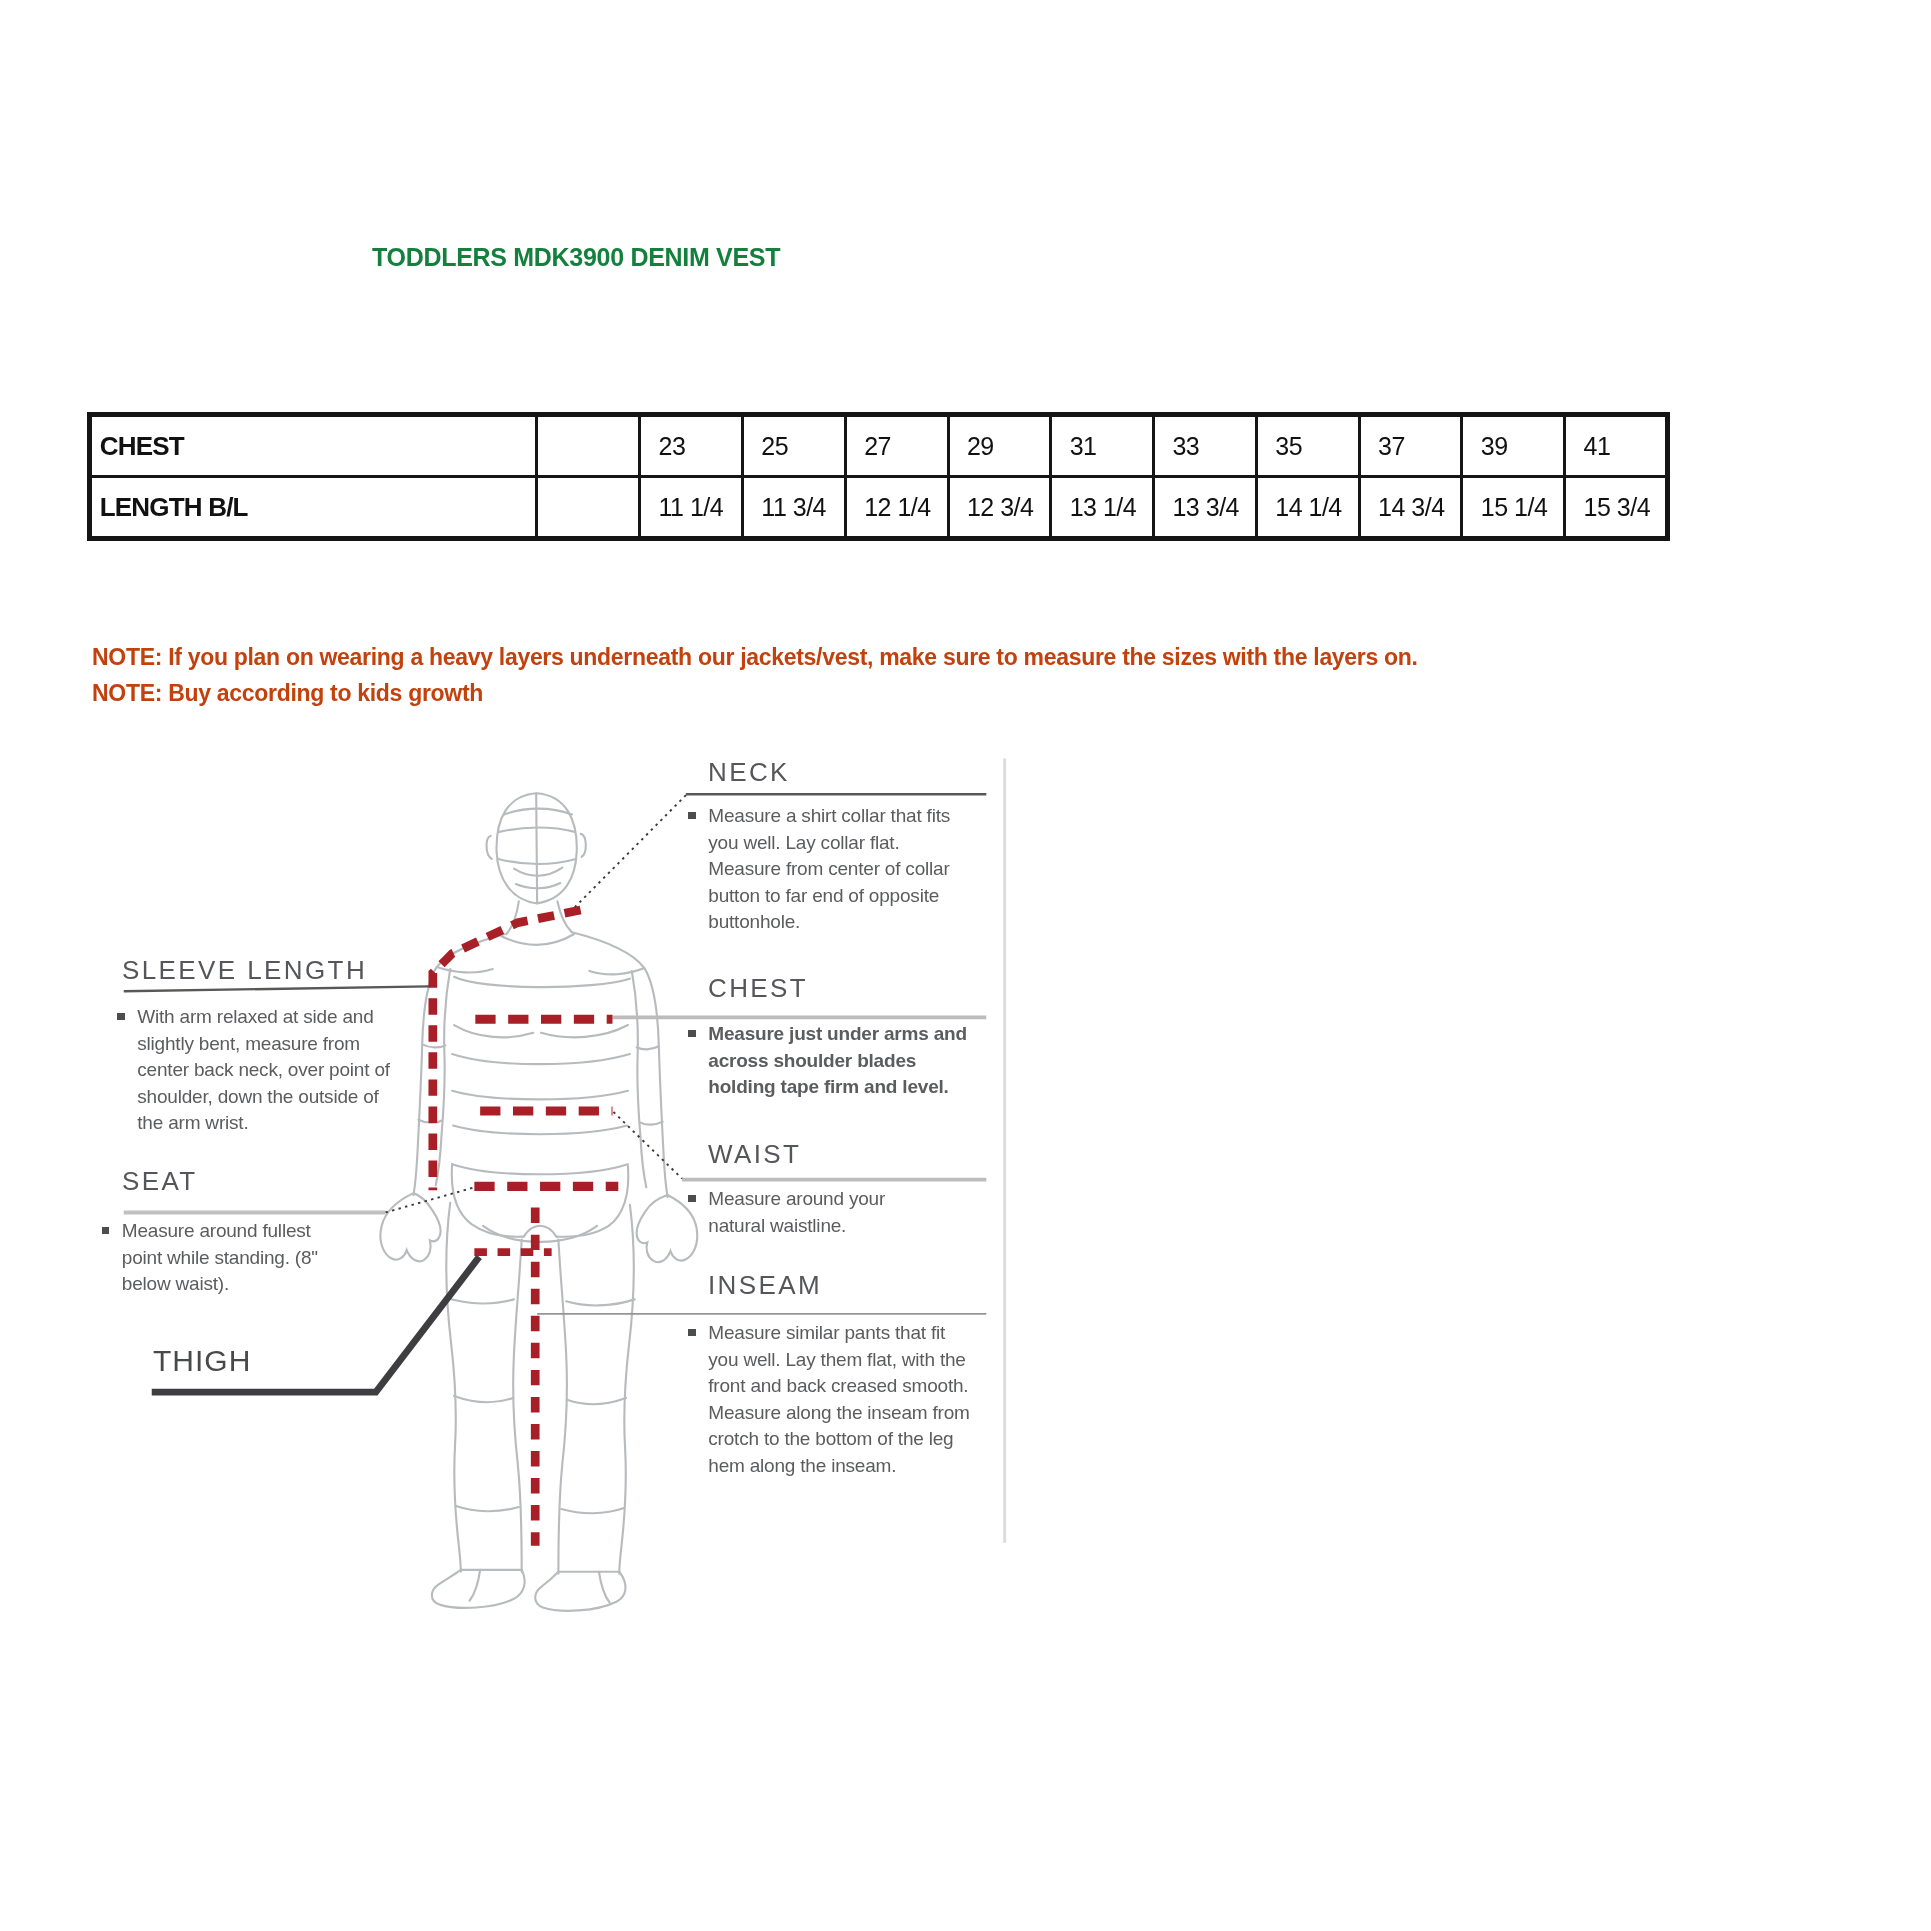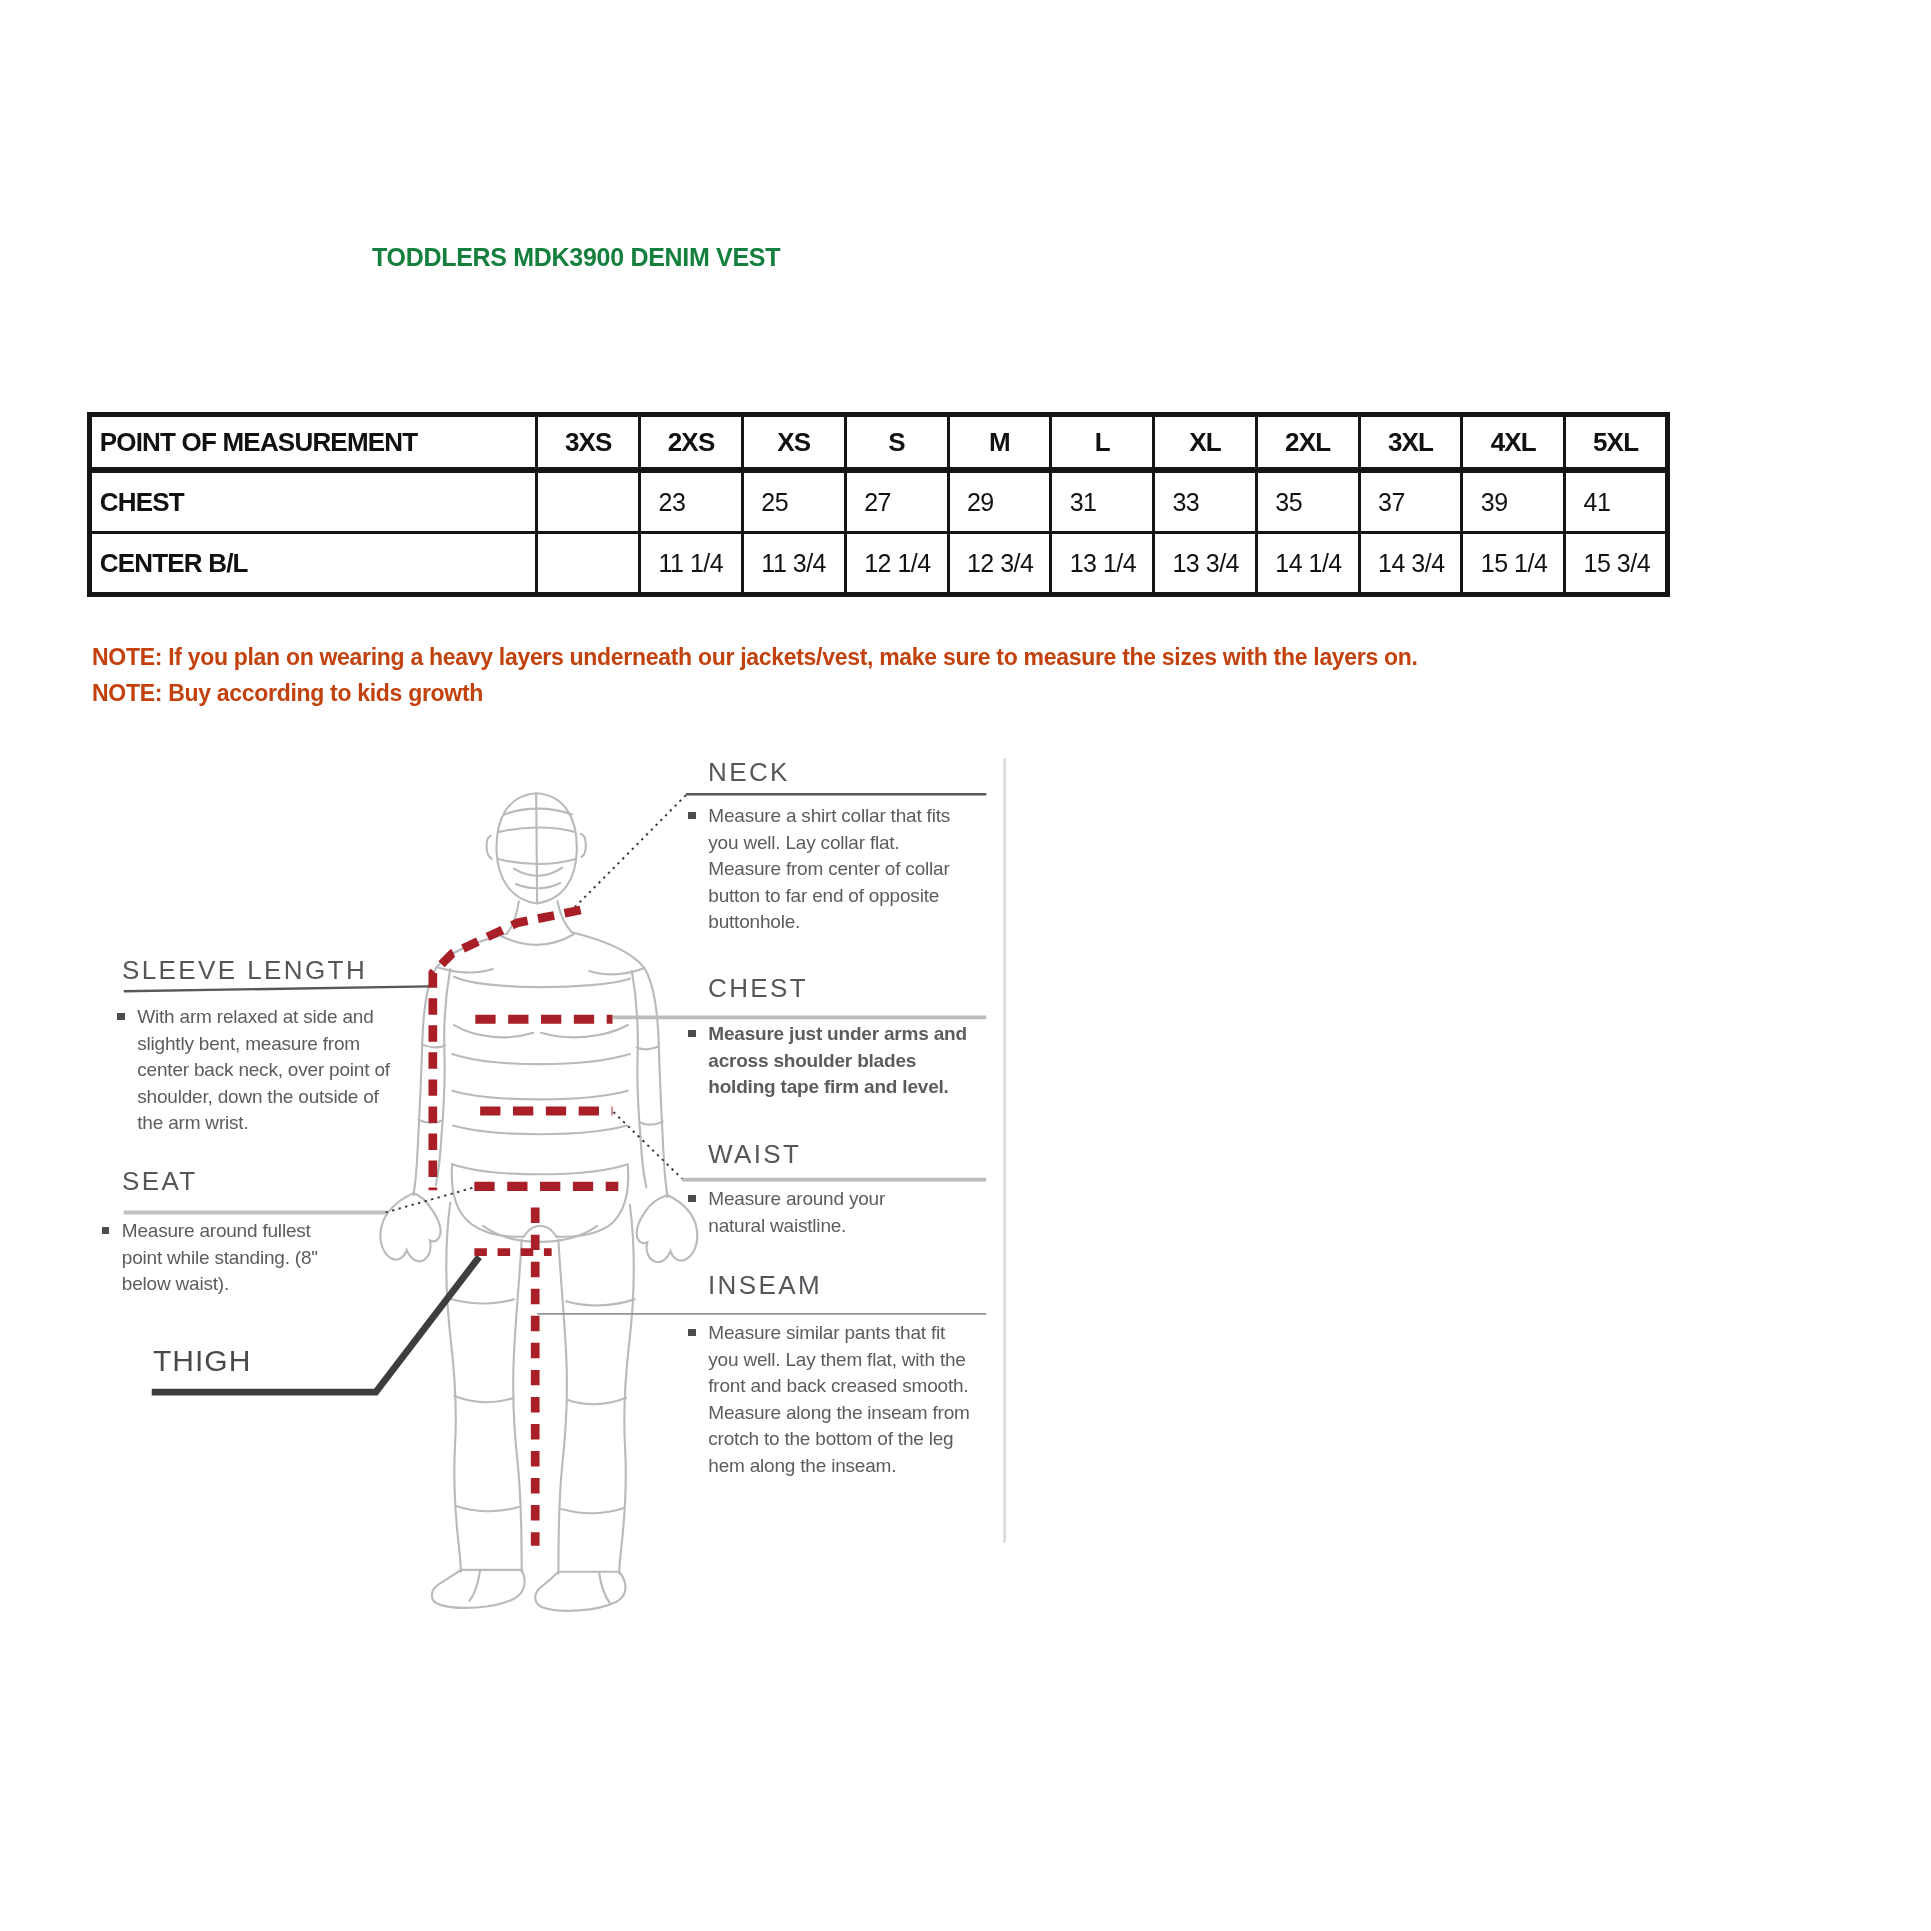--- a/index.html
+++ b/index.html
@@ -53,50 +53,36 @@
     <col style="width:102px">
       <col style="width:102px">
       <col style="width:102px">
       <col style="width:102px">
     <col style="width:102px">
       <col style="width:102px">
       <col style="width:102px">
       <col style="width:102px">
   </colgroup>
   <tbody>
-      <tr class="head">
-    <th class="pom">POINT OF MEASUREMENT</th>
-    <th>3XS</th>
-    <th>2XS</th>
-    <th>XS</th>
-    <th>S</th>
-    <th>M</th>
-    <th>L</th>
-    <th>XL</th>
-    <th>2XL</th>
-    <th>3XL</th>
-    <th>4XL</th>
-    <th>5XL</th>
-  </tr>
   <tr>
     <td class="rowlabel">CHEST</td>
     <td></td>
     <td>23</td>
     <td>25</td>
     <td>27</td>
     <td>29</td>
     <td>31</td>
     <td>33</td>
     <td>35</td>
     <td>37</td>
     <td>39</td>
     <td>41</td>
   </tr>
   <tr>
-    <td class="rowlabel">CENTER B/L</td>
+    <td class="rowlabel">LENGTH B/L</td>
     <td></td>
     <td>11 1/4</td>
     <td>11 3/4</td>
     <td>12 1/4</td>
     <td>12 3/4</td>
     <td>13 1/4</td>
     <td>13 3/4</td>
     <td>14 1/4</td>
     <td>14 3/4</td>
     <td>15 1/4</td>

